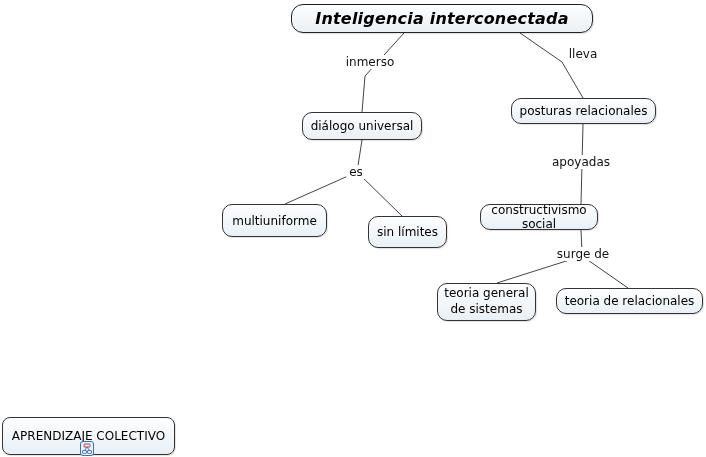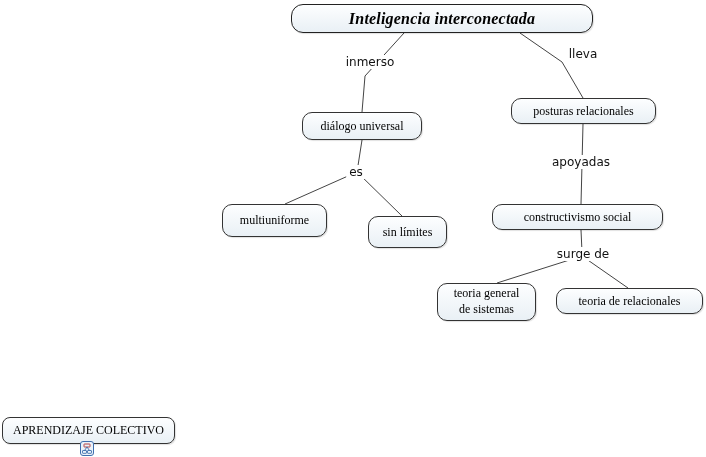--- a/index.html
+++ b/index.html
@@ -18,21 +18,20 @@
     display: flex; align-items: center; justify-content: center;
     text-align: center;
     box-sizing: border-box;
     border: 1px solid #333;
     border-radius: 10px;
     background: linear-gradient(#fdfeff, #e9f0f5);
     font-size: 12px;
     color: #000;
     padding: 0 6px;
     box-shadow: 1px 1px 1px rgba(0,0,0,0.12);
-    font-family: Liberation Serif, serif;
   }
   .title-node {
     font-size: 16px;
     font-weight: bold;
     font-style: italic;
     border-radius: 12px;
     border: 1px solid #222;
     letter-spacing: 0.2px;
   }
   .phrase {
@@ -44,25 +43,25 @@
     padding: 0 3px;
     white-space: nowrap;
   }
 
   
   #node-title            { left: 291px; top: 4px;   width: 302px; height: 29px; }
   #node-dialogo          { left: 302px; top: 112px; width: 120px; height: 28px; }
   #node-posturas         { left: 511px; top: 98px;  width: 145px; height: 26px; }
   #node-multiuniforme    { left: 222px; top: 204px; width: 105px; height: 33px; }
   #node-sinlimites       { left: 368px; top: 216px; width: 79px;  height: 32px; }
-  #node-constructivismo  { left: 492px; top: 204px; width: 171px; height: 26px; }
+  #node-constructivismo  { left: 480px; top: 204px; width: 118px; height: 26px; }
   #node-teoria-sistemas  { left: 437px; top: 283px; width: 99px;  height: 38px;
                            white-space: pre-line; line-height: 1.3; }
   #node-teoria-complejidad { left: 556px; top: 288px; width: 147px; height: 26px; }
-  #node-aprendizaje      { left: 2px;   top: 417px; width: 173px; height: 27px;
+  #node-aprendizaje      { left: 2px;   top: 417px; width: 173px; height: 38px;
                            border-radius: 8px; }
 
   
   #phrase-inmerso  { left: 370px; top: 62px;  }
   #phrase-lleva    { left: 583px; top: 54px;  }
   #phrase-es       { left: 356px; top: 172px; }
   #phrase-apoyadas { left: 581px; top: 162px; }
   #phrase-surgede  { left: 583px; top: 254px; }
 
   #resource-icon {

